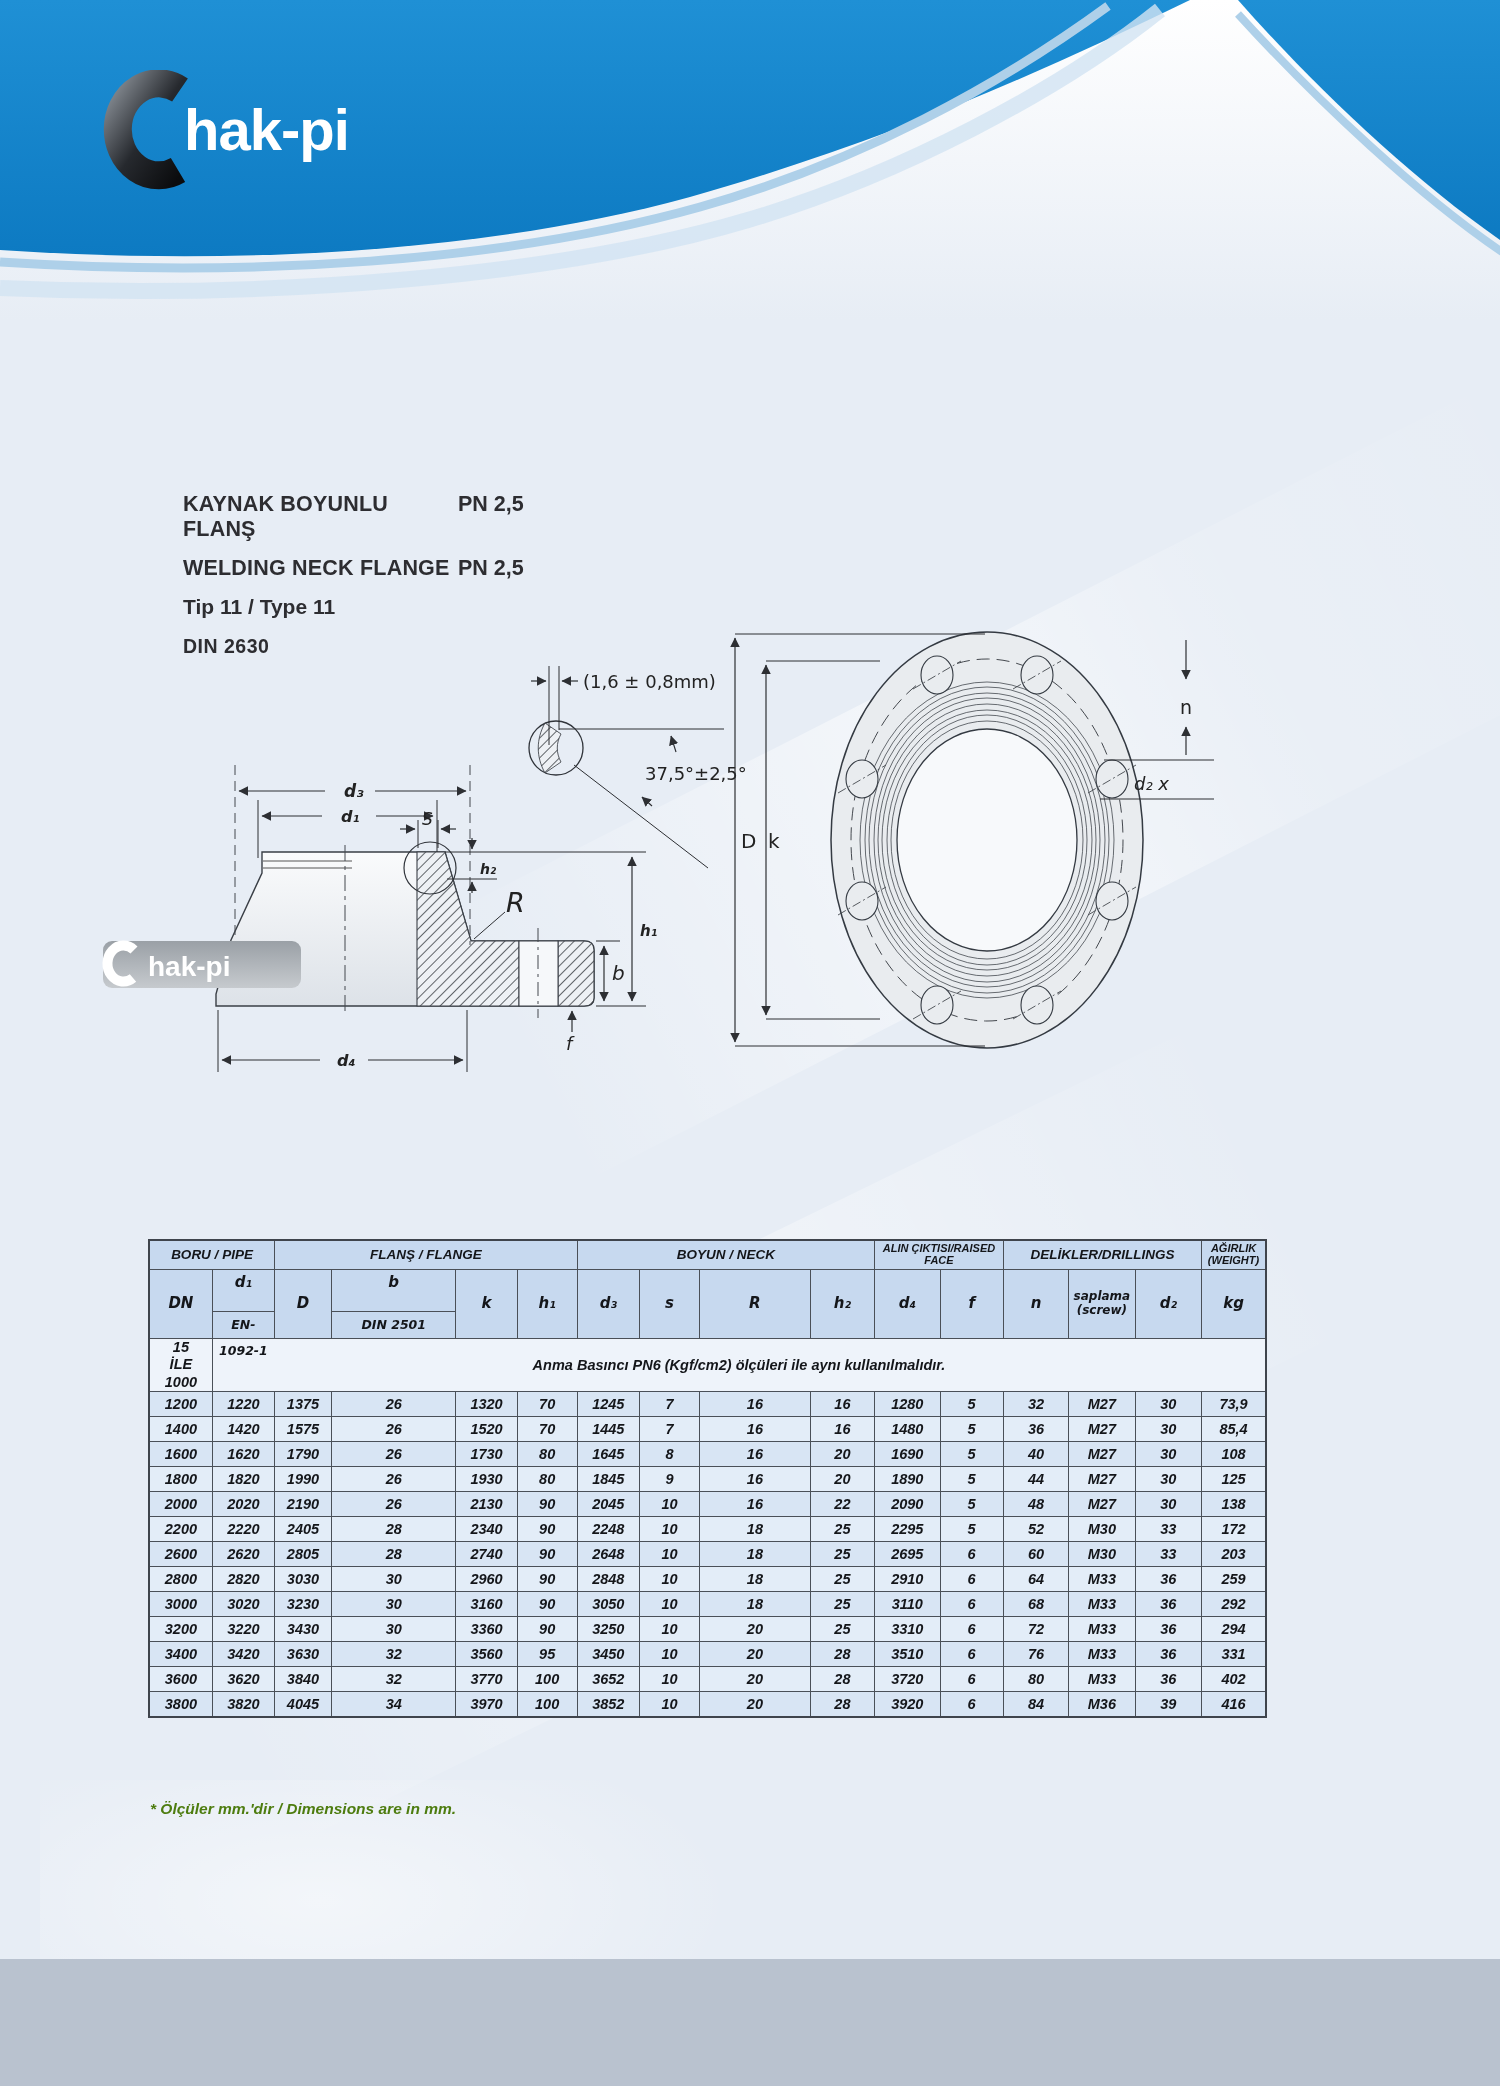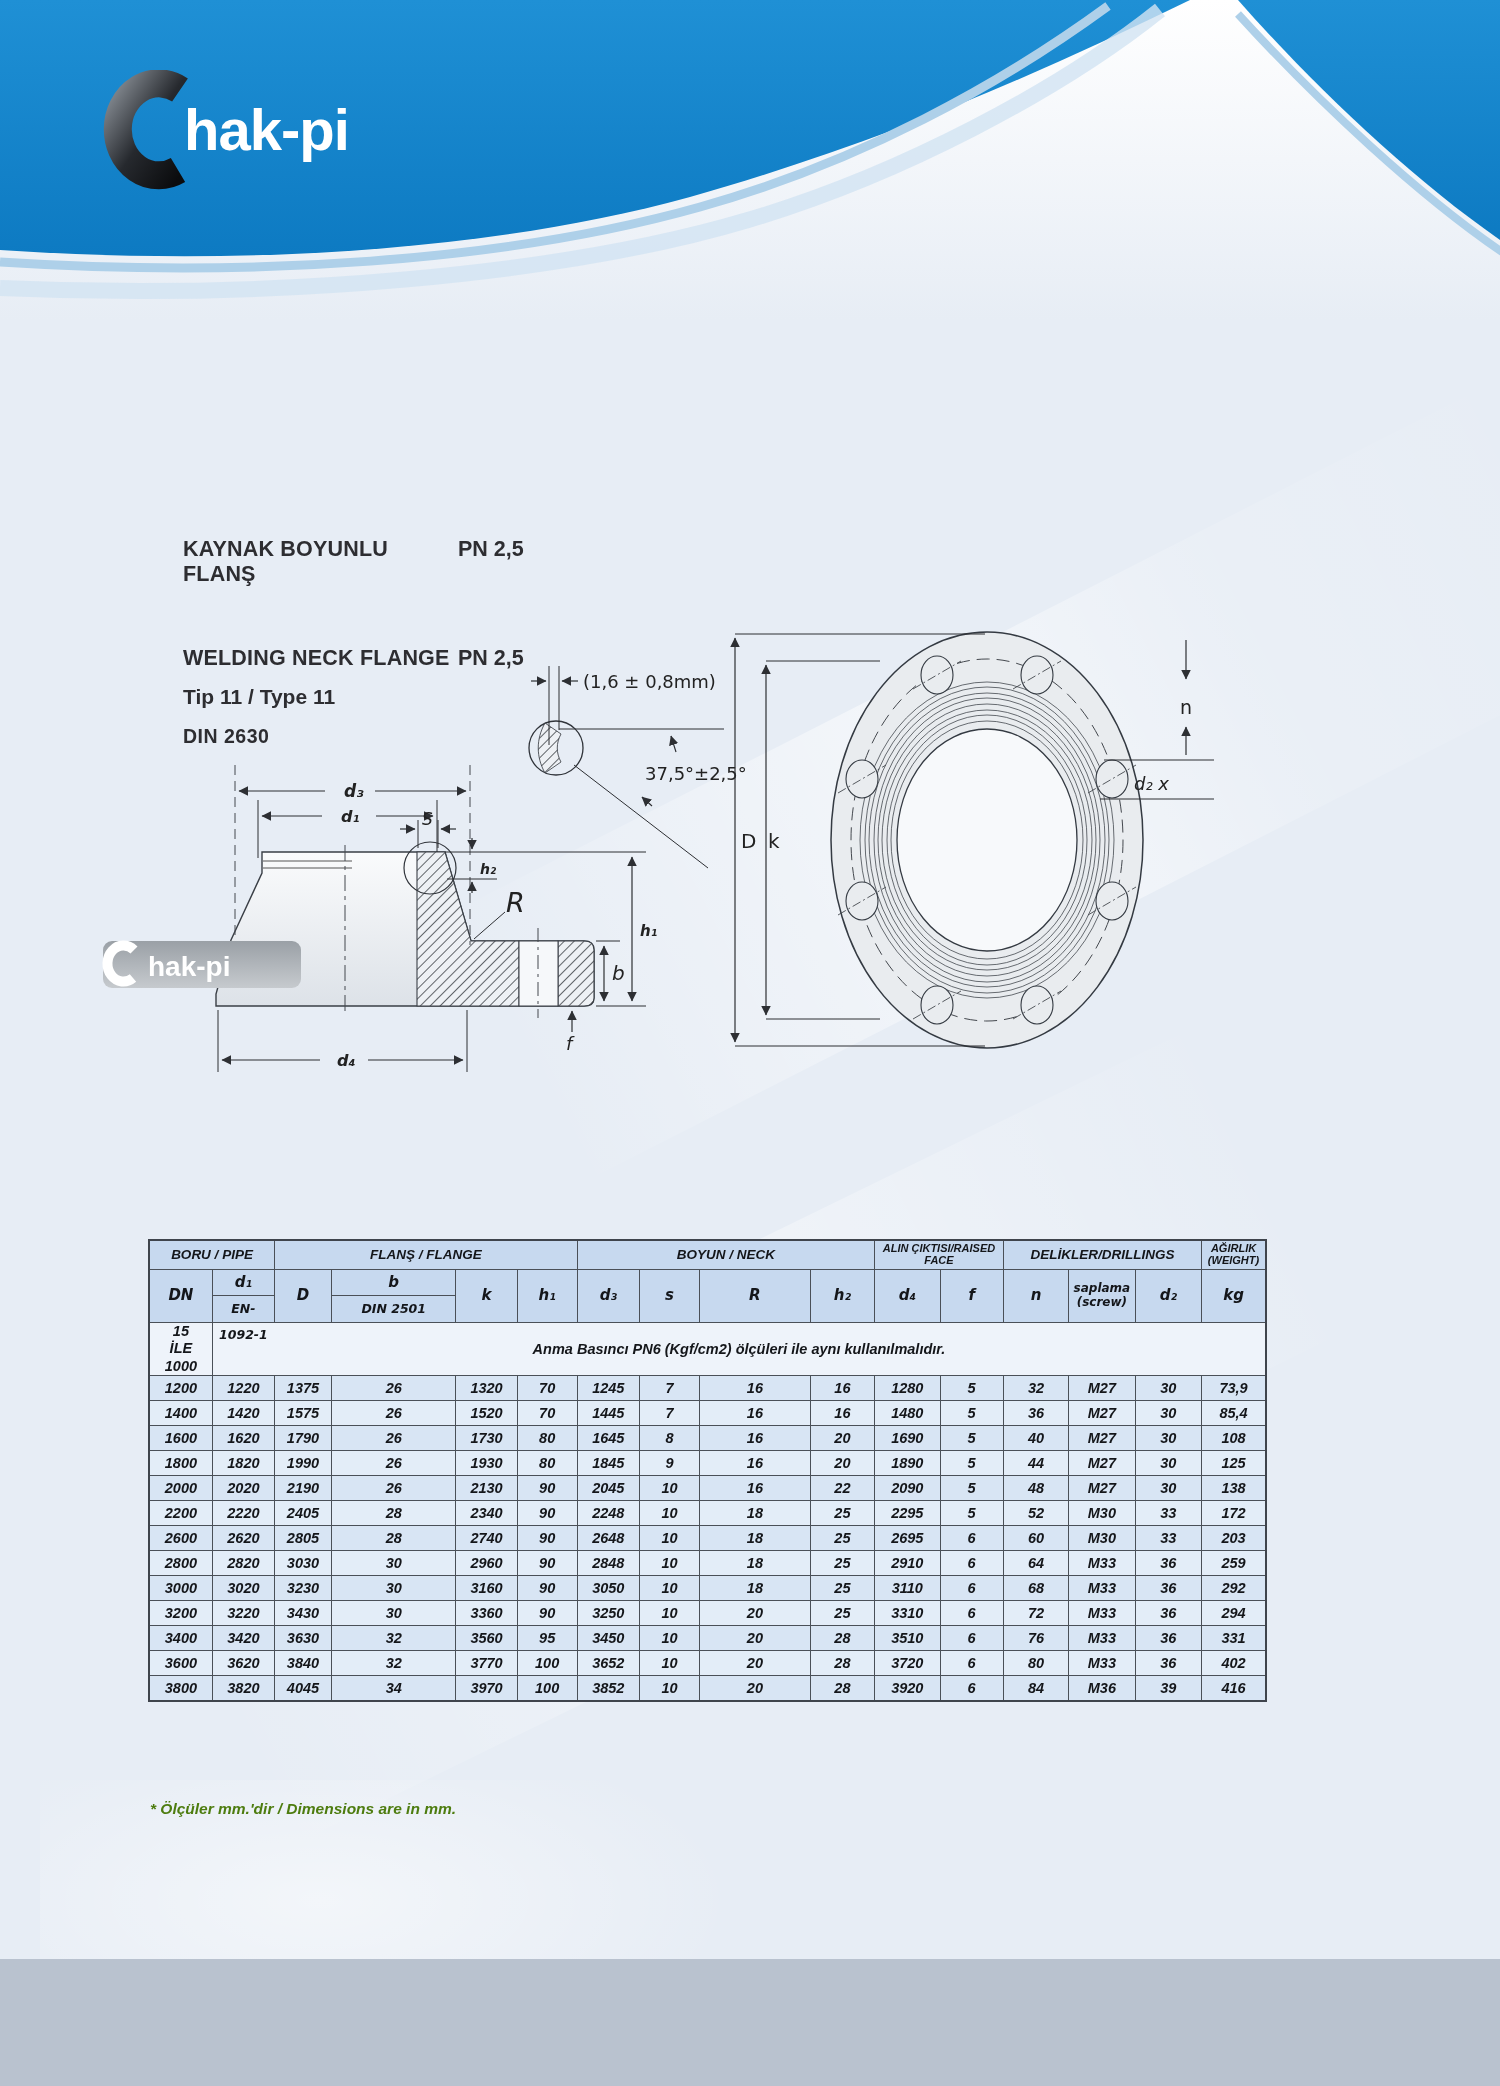--- a/index.html
+++ b/index.html
@@ -17,21 +17,21 @@
     background:radial-gradient(ellipse at 40% 40%,rgba(255,255,255,.5),rgba(255,255,255,0) 70%);}
 
   
   .logo{left:100px;top:70px;display:flex;align-items:flex-start;z-index:5;}
   .logo-text{color:#fff;font-weight:bold;font-size:58px;letter-spacing:-1px;
     margin-left:-20px;margin-top:26px;font-family:"Liberation Sans",sans-serif;}
 
   
   .title{left:183px;top:492px;width:420px;color:#2d2d31;z-index:4;}
   .trow{display:flex;align-items:baseline;margin-bottom:14px;}
-  .trow .tmain{display:inline-block;width:275px;font-weight:bold;font-size:21.5px;letter-spacing:.2px;margin-top:45px;}
+  .trow .tmain{display:inline-block;width:275px;font-weight:bold;font-size:21.5px;letter-spacing:.2px;}
   .trow .pn{font-weight:bold;font-size:21.5px;}
   .t3{font-weight:bold;font-size:21px;margin-top:6px;margin-bottom:16px;}
   .t4{font-weight:bold;font-size:19.5px;letter-spacing:.5px;}
 
   
   .drawings{left:0;top:590px;z-index:3;}
 
   
   .tablewrap{left:148px;top:1239px;z-index:4;}
   table.spec{border-collapse:collapse;table-layout:fixed;width:1119px;
@@ -39,21 +39,21 @@
   table.spec th,table.spec td{border:1px solid #4a5058;color:#14161a;}
   th.grp{background:#c7d9ef;font-style:italic;font-weight:bold;font-size:13.5px;
     height:28px;white-space:pre-line;line-height:1.08;padding:0 1px;}
   th.grp.gsmall{font-size:11px;}
   th.grp.g2{font-size:11px;}
   th.colh{background:#c7d9ef;height:52px;padding:0;vertical-align:middle;}
   .cfull,.ctop,.cbot{text-align:center;font-style:italic;font-weight:bold;}
   .cfull{line-height:1.15;white-space:pre-line;font-size:15px;}
   .cfull.two{font-size:12px;font-style:italic;}
   .ctop{height:25px;line-height:25px;font-size:15px;}
-  .cbot{height:26px;line-height:26px;font-size:12.5px;border-top:1px solid #4a5058;}
+  .cbot{height:26px;line-height:26px;font-size:12.5px;border-top:1px solid #4a5058;margin-top:16px;}
   .sub{font-family:"DejaVu Sans",sans-serif;}
   table.spec tbody td{height:24px;text-align:center;font-style:italic;font-weight:bold;
     font-size:14.5px;padding:0;}
   table.spec tbody tr:nth-child(odd) td{background:#e3edf8;}
   table.spec tbody tr:nth-child(even) td{background:#d8e5f4;}
   td.dnspec{background:#eef3fa !important;font-style:normal;font-weight:bold;font-size:12.5px;
     white-space:pre-line;line-height:1.2;height:82px;}
   td.noteCell{background:#eef3fa !important;text-align:left;padding-left:24px;
     font-style:normal;font-weight:bold;font-size:19px;}
 

